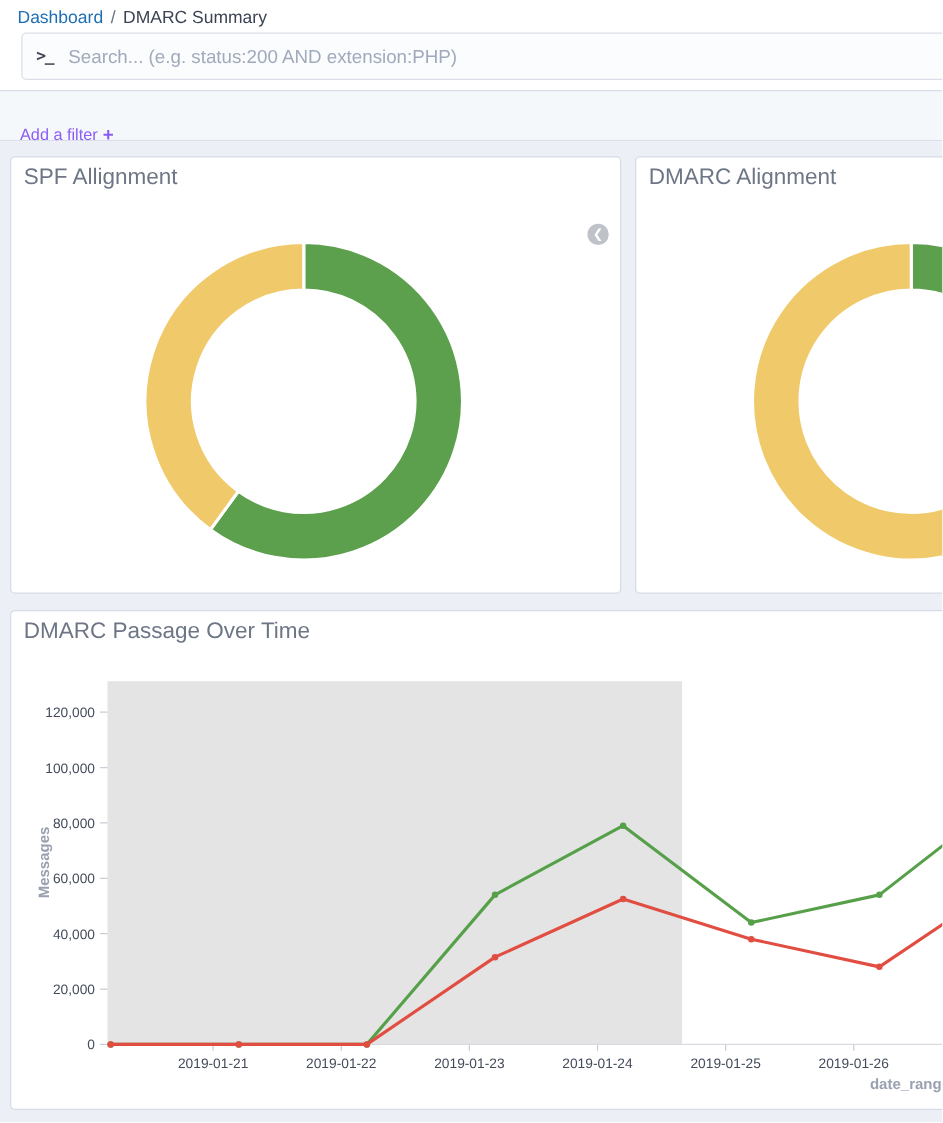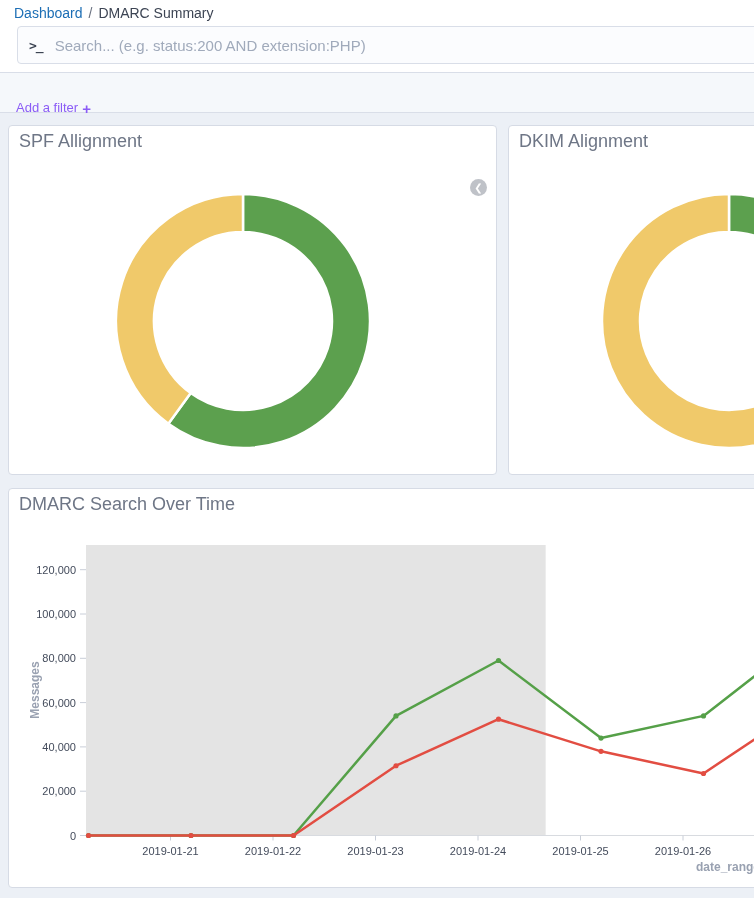--- a/index.html
+++ b/index.html
@@ -86,35 +86,35 @@
           A 89 89 0 1 0 234 106 Z" fill="#5ca04e" stroke="#ffffff" stroke-width="2.5" stroke-linejoin="round"></path>
         <path d="M 159.35127295885593 297.74515828561834
           A 127 127 0 0 1 233.99999999999997 68
           L 233.99999999999997 106
           A 89 89 0 0 0 181.6871125459699 267.00251249937037 Z" fill="#f0c96a" stroke="#ffffff" stroke-width="2.5" stroke-linejoin="round"></path>
       </svg>
     <div class="legend-toggle">❮</div>
   </div>
 
   <div class="panel" id="panel-dkim">
-    <div class="panel-title">DKIM Alignment</div>
+    <div class="panel-title">DMARC Alignment</div>
     <svg width="490" height="350" viewBox="0 0 490 350">
         <path d="M 220 68
           A 127 127 0 0 1 274.0739700287642 80.08696433681551
           L 257.8943569492915 114.47039233052426
           A 89 89 0 0 0 220 106 Z" fill="#5ca04e" stroke="#ffffff" stroke-width="2.5" stroke-linejoin="round"></path>
         <path d="M 274.0739700287642 80.08696433681551
           A 127 127 0 1 1 219.99999999999997 68
           L 219.99999999999997 106
           A 89 89 0 1 0 257.8943569492915 114.47039233052426 Z" fill="#f0c96a" stroke="#ffffff" stroke-width="2.5" stroke-linejoin="round"></path>
       </svg>
   </div>
 
   <div class="panel" id="panel-ts">
-    <div class="panel-title">DMARC Search Over Time</div>
+    <div class="panel-title">DMARC Passage Over Time</div>
     <svg width="772" height="400" viewBox="0 0 772 400">
         <rect x="77" y="56" width="459.65" height="290.5" fill="#e4e4e4"></rect>
         <line x1="77" y1="346.5" x2="772" y2="346.5" stroke="#d8dbe0" stroke-width="1"></line>
         <line x1="71" y1="346.5" x2="77" y2="346.5" stroke="#c9ced8"></line>
         <text x="67" y="350.5" text-anchor="end" class="tick-label">0</text>
         <line x1="71" y1="302.2" x2="77" y2="302.2" stroke="#c9ced8"></line>
         <text x="67" y="306.2" text-anchor="end" class="tick-label">20,000</text>
         <line x1="71" y1="257.9" x2="77" y2="257.9" stroke="#c9ced8"></line>
         <text x="67" y="261.9" text-anchor="end" class="tick-label">40,000</text>
         <line x1="71" y1="213.6" x2="77" y2="213.6" stroke="#c9ced8"></line>

